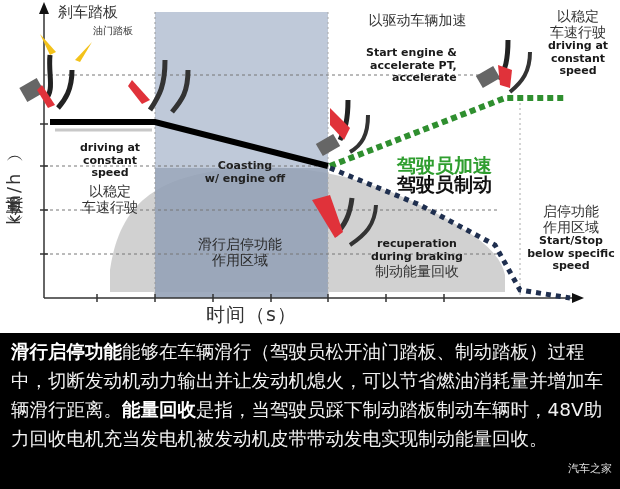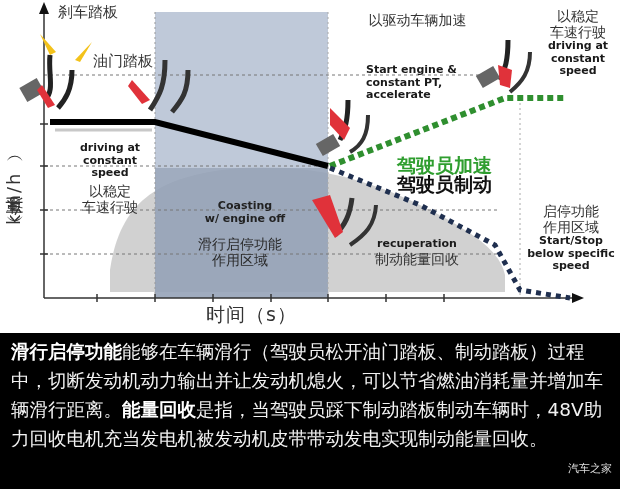--- a/index.html
+++ b/index.html
@@ -89,64 +89,65 @@
       <polygon points="498,65 512,70 510,88 500,85" fill="#e0323a"></polygon>
     </g>
     <g>
       <path d="M352 198 C350 215, 345 225, 335 235" stroke="#333" stroke-width="5" fill="none"></path>
       <path d="M376 205 C375 225, 365 235, 350 245" stroke="#333" stroke-width="4" fill="none"></path>
       <polygon points="312,200 330,195 343,232 335,238" fill="#e0323a"></polygon>
     </g>
   </svg>
 
   <div class="lbl cn" style="left:58px;top:4px;font-size:15px;">刹车踏板</div>
-  <div class="lbl cn" style="left:93px;top:25px;font-size:15px;margin-top:28px;">油门踏板</div>
+  <div class="lbl cn" style="left:93px;top:25px;font-size:10px;">油门踏板</div>
 
   <div class="axis-y">车速（km/h）</div>
   <div class="axis-x">时间（s）</div>
 
   <div class="lbl" style="left:60px;top:142px;width:100px;">
     <div class="en">driving at</div>
     <div class="en">constant</div>
     <div class="en">speed</div>
     <div class="cn" style="margin-top:3px;">以稳定</div>
     <div class="cn">车速行驶</div>
   </div>
 
   <div class="lbl" style="left:195px;top:160px;width:100px;">
-    <div class="en" style="color:#222;margin-top:40px;">Coasting</div>
+    <div class="en" style="color:#222;">Coasting</div>
     <div class="en" style="color:#222;">w/ engine off</div>
   </div>
   <div class="lbl" style="left:185px;top:236px;width:110px;">
     <div class="cn" style="color:#2a2a2a;">滑行启停功能</div>
     <div class="cn" style="color:#2a2a2a;">作用区域</div>
   </div>
 
   <div class="lbl" style="left:355px;top:12px;width:125px;">
     <div class="cn">以驱动车辆加速</div>
   </div>
-  <div class="lbl" style="left:366px;top:64px;text-align:left;">
+  <div class="lbl" style="left:366px;top:47px;text-align:right;">
     <div class="en">Start engine &amp;</div>
-    <div class="en">constant PT,</div>
+    <div class="en">accelerate PT,</div>
     <div class="en">accelerate</div>
   </div>
 
   <div class="lbl" style="left:538px;top:8px;width:80px;">
     <div class="cn">以稳定</div>
     <div class="cn">车速行驶</div>
     <div class="en">driving at</div>
     <div class="en">constant</div>
     <div class="en">speed</div>
   </div>
 
   <div class="lbl big-green" style="left:397px;top:147px;">驾驶员加速</div>
   <div class="lbl big-black" style="left:397px;top:174px;">驾驶员制动</div>
 
   <div class="lbl" style="left:367px;top:238px;width:100px;">
     <div class="en">recuperation</div>
+    <div class="en">during braking</div>
     <div class="cn">制动能量回收</div>
   </div>
 
   <div class="lbl" style="left:524px;top:203px;width:94px;">
     <div class="cn">启停功能</div>
     <div class="cn">作用区域</div>
     <div class="en">Start/Stop</div>
     <div class="en">below specific</div>
     <div class="en">speed</div>
   </div>

